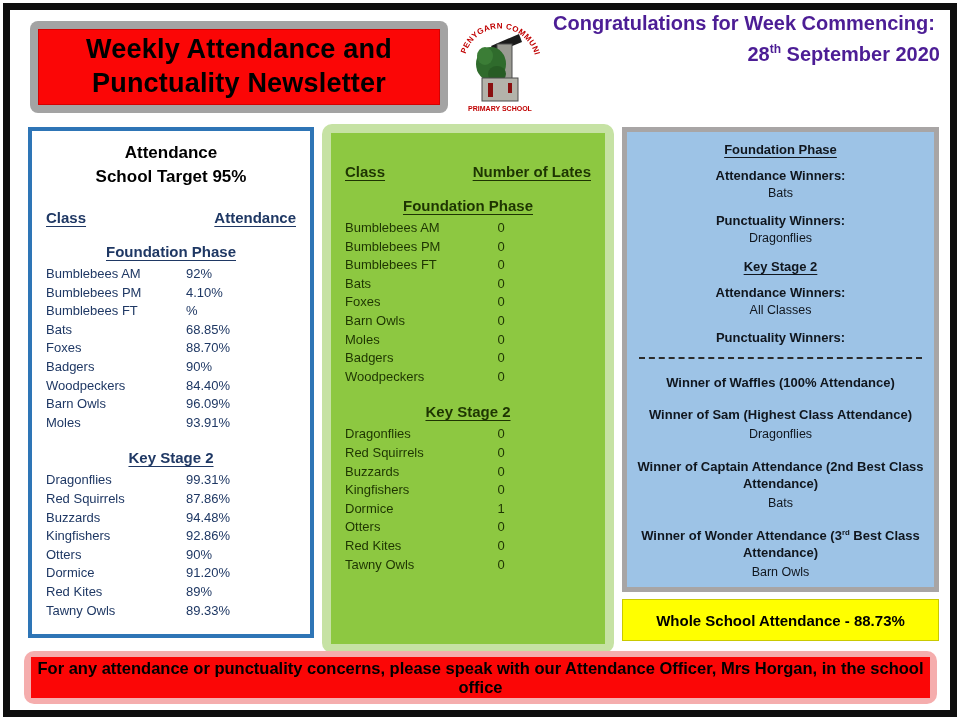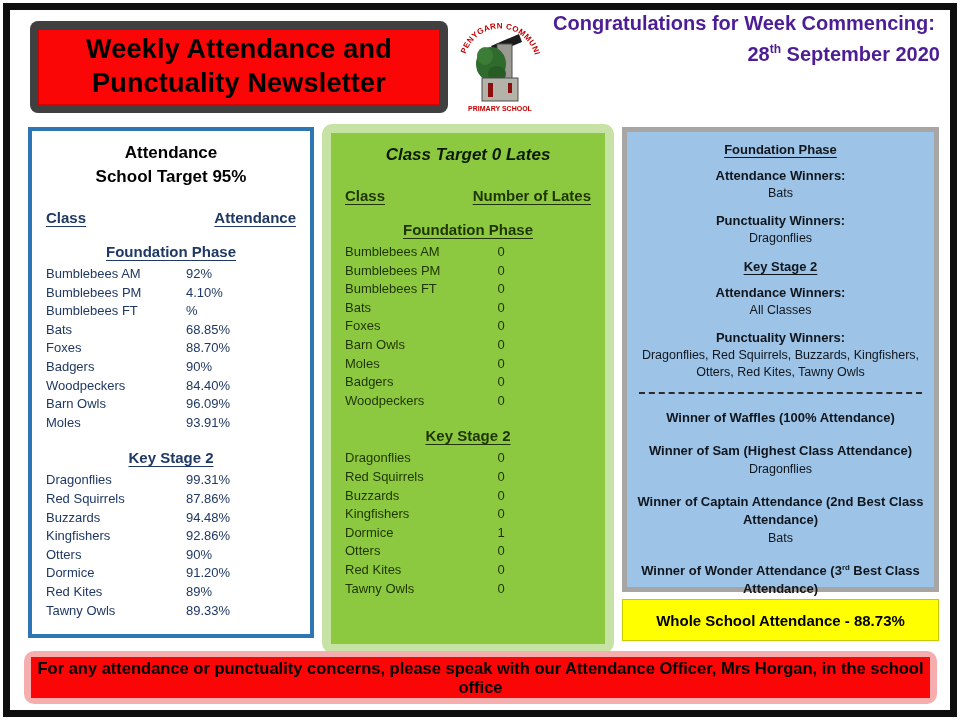--- a/index.html
+++ b/index.html
@@ -2,21 +2,21 @@
 <html><head>
 <meta charset="utf-8">
 <style>
   * { box-sizing: border-box; margin: 0; padding: 0; }
   html,body { width:960px; height:720px; background:#fff; font-family:"Liberation Sans","DejaVu Sans",sans-serif; }
   .page { position:relative; width:960px; height:720px; background:#fff; overflow:hidden; }
   .frame { position:absolute; left:3px; top:3px; right:3px; bottom:3px; border:7px solid #0e0e0e; pointer-events:none; }
 
   
   .banner-outer { position:absolute; left:30px; top:21px; width:418px; height:92px;
-    background:#404040; border-radius:8px; padding:8px; }
+    background:#a3a3a3; border-radius:8px; padding:8px; }
   .banner-inner { width:100%; height:100%; background:#fb0606; border:1px solid #d40000;
     display:flex; flex-direction:column; align-items:center; justify-content:center; }
   .banner-inner .t { font-size:27px; font-weight:bold; color:#000; line-height:1.25; letter-spacing:.2px; }
 
   .logo { position:absolute; left:455px; top:12px; width:90px; height:104px; }
 
   .congrats { position:absolute; left:548px; top:12px; width:392px; text-align:center; color:#4c1d95; }
   .congrats .c1 { font-size:20px; font-weight:bold; }
   .congrats .c2 { font-size:20px; font-weight:bold; margin-top:8px;text-align:right; }
   sup { font-size:60%; vertical-align:super; line-height:0; }
@@ -181,21 +181,20 @@
         </div>
         <div class="row">
           <span class="cls">Tawny Owls</span>
           <span class="val">89.33%</span>
         </div>
       </div>
   </section>
 
   <section class="panel punct-outer">
     <div class="punct-inner">
-      <h3 class="italic">Class Target 0 Lates</h3>
       <div class="cols">
         <span>Class</span>
         <span>Number of Lates</span>
       </div>
       <div>
           <div class="sec-head">Foundation Phase</div>
           <div class="row">
             <span class="cls">Bumblebees AM</span>
             <span class="val">0</span>
           </div>
@@ -272,21 +271,20 @@
     <div>
         <div class="wg-head">Foundation Phase</div>
         <div class="w-label">Attendance Winners:</div>
         <div class="w-value">Bats</div>
         <div class="w-label">Punctuality Winners:</div>
         <div class="w-value">Dragonflies</div>
         <div class="wg-head">Key Stage 2</div>
         <div class="w-label">Attendance Winners:</div>
         <div class="w-value">All Classes</div>
         <div class="w-label">Punctuality Winners:</div>
-        <div class="w-value">Dragonflies, Red Squirrels, Buzzards, Kingfishers, Otters, Red Kites, Tawny Owls</div>
       </div>
     <div class="divider"></div>
     <div>
         <div class="w-award">Winner of Waffles (100% Attendance)</div>
         <div class="w-award">Winner of Sam (Highest Class Attendance)</div>
         <div class="w-value">Dragonflies</div>
         <div class="w-award">Winner of Captain Attendance (2nd Best Class Attendance)</div>
         <div class="w-value">Bats</div>
         <div class="w-award">Winner of Wonder Attendance (3<sup>rd</sup> Best Class Attendance)</div>
         <div class="w-value">Barn Owls</div>

